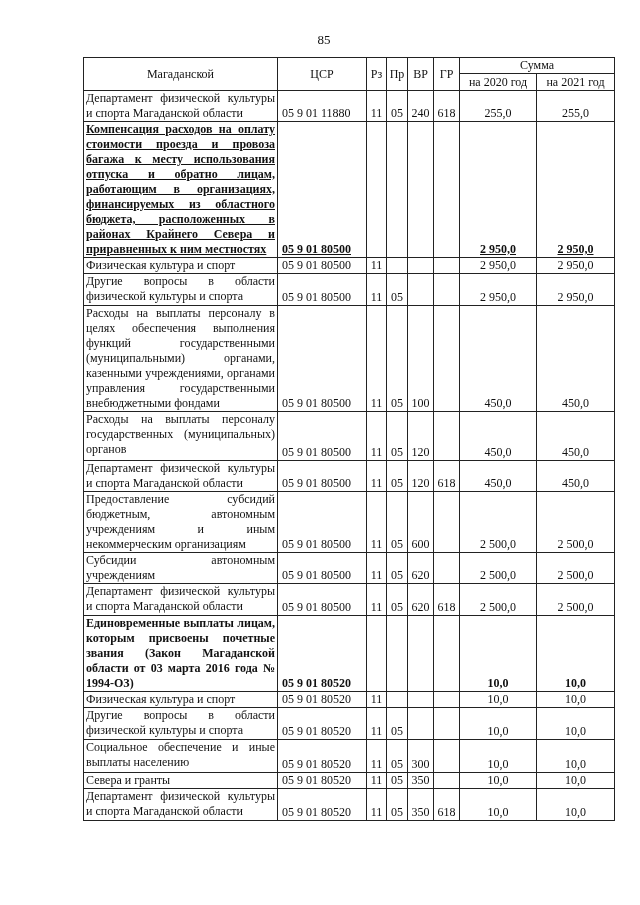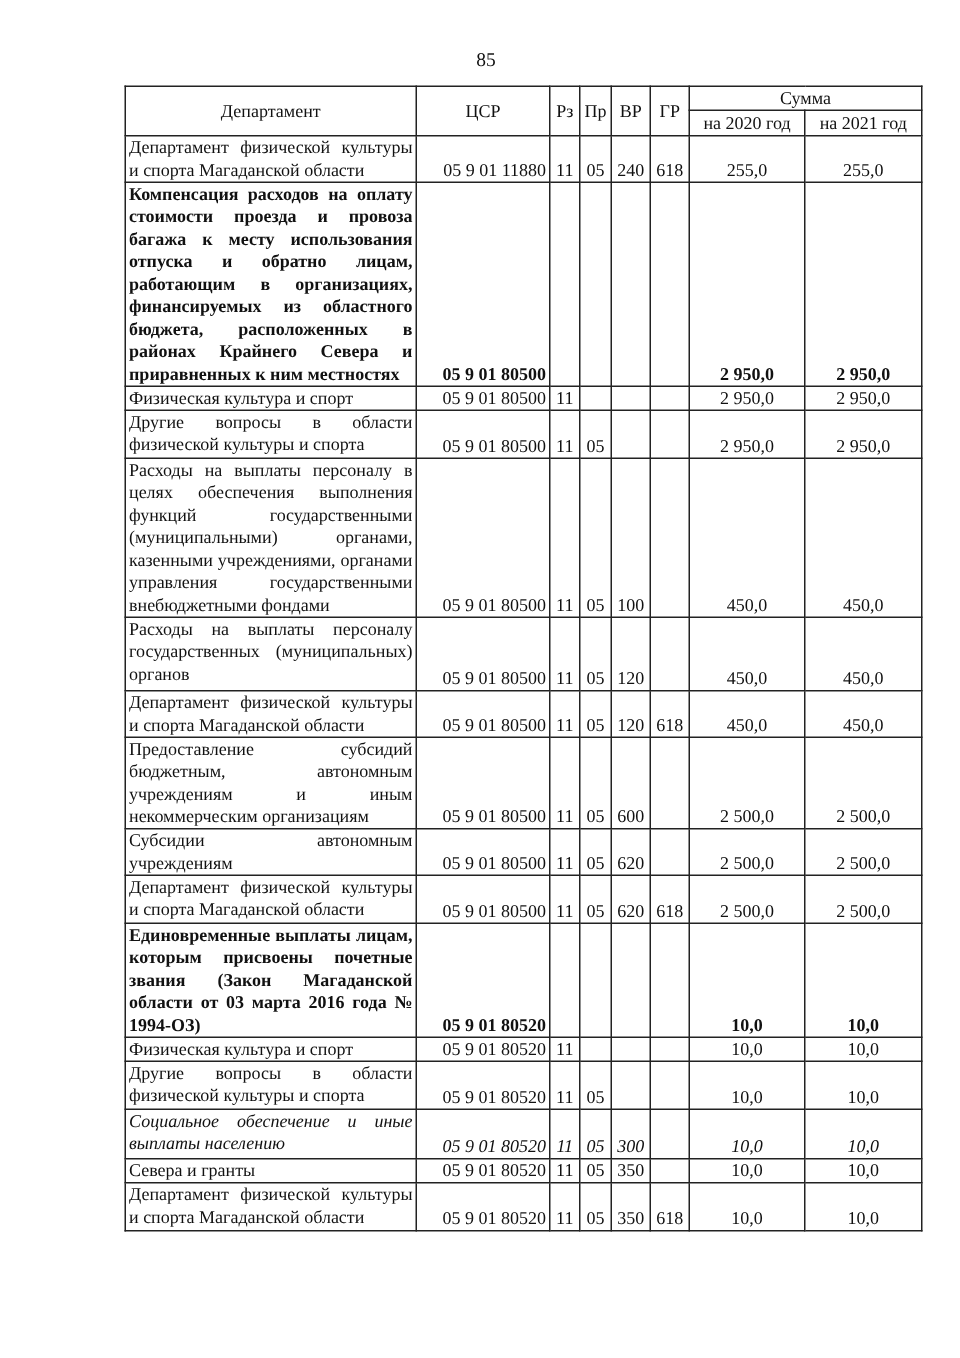--- a/index.html
+++ b/index.html
@@ -7,21 +7,21 @@
          font-family: "Liberation Serif", "DejaVu Serif", serif; color: #111; }
   .page-num { position: absolute; top: 32px; left: 4px; width: 640px; text-align: center;
               font-size: 13px; }
   table { position: absolute; left: 83px; top: 57px; border-collapse: collapse;
           table-layout: fixed; width: 531px; }
   td, th { border: 1px solid #222; padding: 0 2px; font-size: 12px; line-height: 15px;
            font-weight: normal; vertical-align: bottom; overflow: hidden; }
   th { text-align: center; vertical-align: middle; }
   td.name { text-align: justify; text-align-last: left; vertical-align: top;
             padding: 0 2px 0 2px; }
-  td.csr { text-align: right; padding-left: 4px; white-space: nowrap; }
+  td.csr { text-align: left; padding-left: 4px; white-space: nowrap; }
   td.c { text-align: center; white-space: nowrap; }
   td.num { text-align: center; white-space: nowrap; }
   tr.bold td { font-weight: bold; }
 </style>
 </head>
 <body>
 
 <div class="page-num">85</div>
 
 <table>
@@ -30,21 +30,21 @@
     <col style="width:89px">
     <col style="width:20px">
     <col style="width:21px">
     <col style="width:26px">
     <col style="width:26px">
     <col style="width:77px">
     <col style="width:78px">
   </colgroup>
   <thead>
     <tr style="height:15px">
-      <th rowspan="2">Департамент</th>
+      <th rowspan="2">Магаданской</th>
       <th rowspan="2">ЦСР</th>
       <th rowspan="2">Рз</th>
       <th rowspan="2">Пр</th>
       <th rowspan="2">ВР</th>
       <th rowspan="2">ГР</th>
       <th colspan="2">Сумма</th>
     </tr>
     <tr style="height:17px">
       <th>на 2020 год</th>
       <th>на 2021 год</th>
@@ -54,21 +54,21 @@
       <tr style="height: 31px;">
         <td class="name">Департамент физической культуры и спорта Магаданской области</td>
         <td class="csr">05 9 01 11880</td>
         <td class="c">11</td>
         <td class="c">05</td>
         <td class="c">240</td>
         <td class="c">618</td>
         <td class="num">255,0</td>
         <td class="num">255,0</td>
       </tr>
-      <tr class="bold" style="height: 135px;">
+      <tr class="bold" style="height: 135px; text-decoration: underline;">
         <td class="name">Компенсация расходов на оплату стоимости проезда и провоза багажа к месту использования отпуска и обратно лицам, работающим в организациях, финансируемых из областного бюджета, расположенных в районах Крайнего Севера и приравненных к ним местностях</td>
         <td class="csr">05 9 01 80500</td>
         <td class="c"></td>
         <td class="c"></td>
         <td class="c"></td>
         <td class="c"></td>
         <td class="num">2 950,0</td>
         <td class="num">2 950,0</td>
       </tr>
       <tr style="height: 16px;">
@@ -174,21 +174,21 @@
       <tr style="height: 32px;">
         <td class="name">Другие вопросы в области физической культуры и спорта</td>
         <td class="csr">05 9 01 80520</td>
         <td class="c">11</td>
         <td class="c">05</td>
         <td class="c"></td>
         <td class="c"></td>
         <td class="num">10,0</td>
         <td class="num">10,0</td>
       </tr>
-      <tr style="height: 33px; font-style: italic;">
+      <tr style="height: 33px;">
         <td class="name">Социальное обеспечение и иные выплаты населению</td>
         <td class="csr">05 9 01 80520</td>
         <td class="c">11</td>
         <td class="c">05</td>
         <td class="c">300</td>
         <td class="c"></td>
         <td class="num">10,0</td>
         <td class="num">10,0</td>
       </tr>
       <tr style="height: 15px;">

